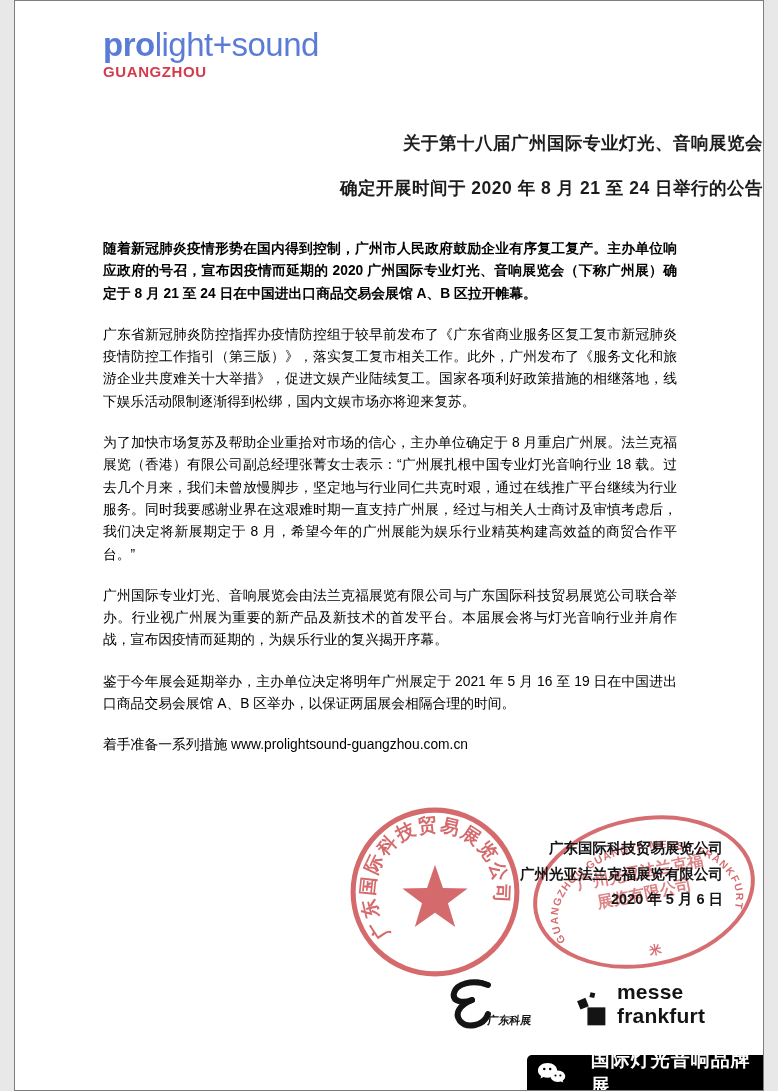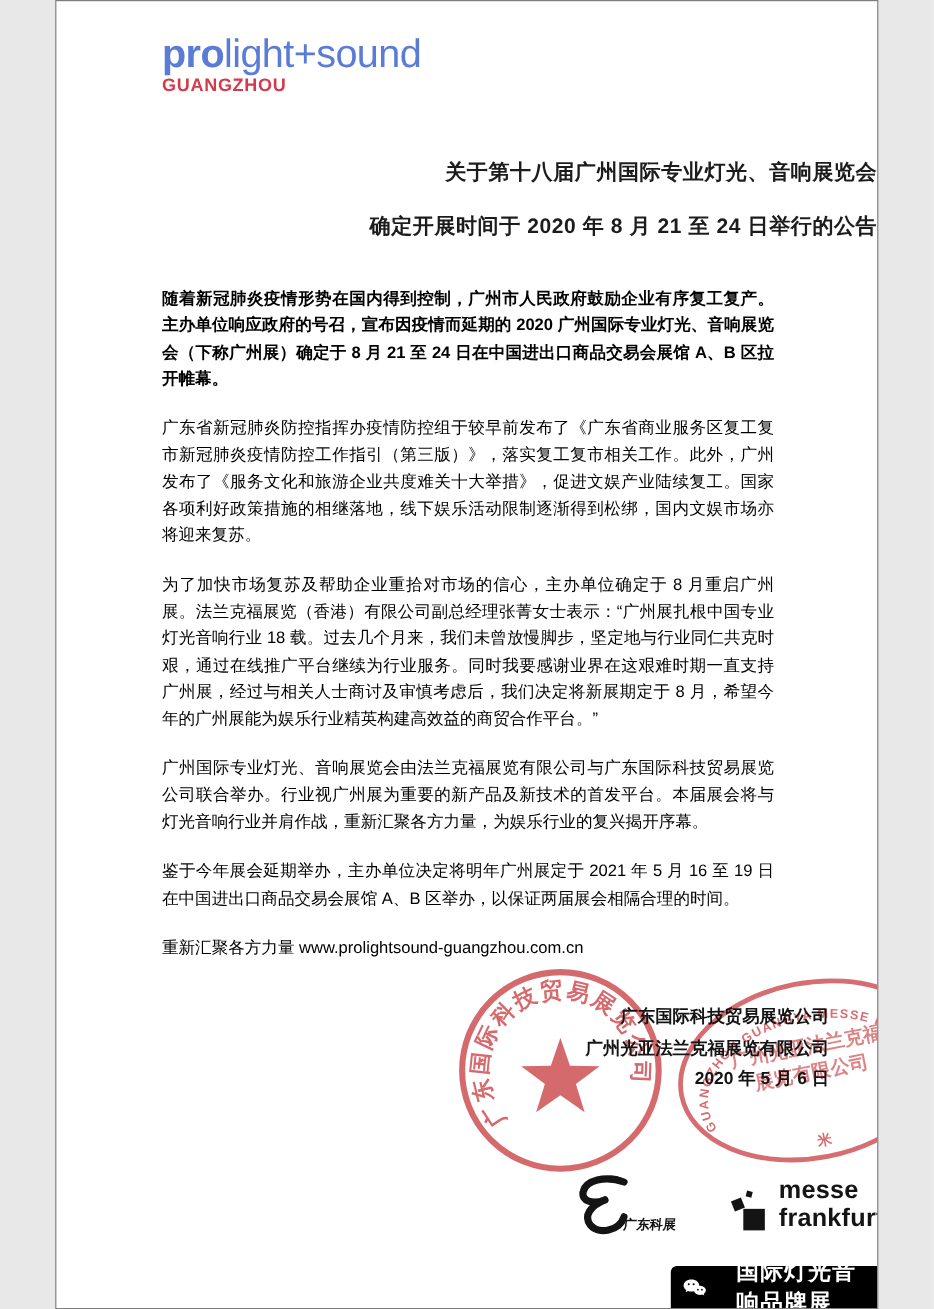--- a/index.html
+++ b/index.html
@@ -1,19 +1,19 @@
 <!DOCTYPE html>
 <html><head>
 <meta charset="utf-8">
 <style>
   * { margin:0; padding:0; box-sizing:border-box; }
   html,body { background:#e8e8e8; }
   .page {
     position:relative;
-    width:686px; height:1091px;
+    width:750px; height:1091px;
     margin:0 auto;
     background:#ffffff;
     border:1px solid #7d7d7d;
     overflow:hidden;
     font-family:"Liberation Sans","DejaVu Sans",sans-serif;
     color:#1c1c1c;
   }
 
   
   .logo-block { position:absolute; left:88px; top:26px; }
@@ -71,23 +71,23 @@
 
   <div class="title-block">
     <div class="title-line">关于第十八届广州国际专业灯光、音响展览会</div>
     <div class="title-line">确定开展时间于 2020 年 8 月 21 至 24 日举行的公告</div>
   </div>
 
   <div class="content">
     <p class="lead">随着新冠肺炎疫情形势在国内得到控制，广州市人民政府鼓励企业有序复工复产。主办单位响应政府的号召，宣布因疫情而延期的 2020 广州国际专业灯光、音响展览会（下称广州展）确定于 8 月 21 至 24 日在中国进出口商品交易会展馆 A、B 区拉开帷幕。</p>
     <p>广东省新冠肺炎防控指挥办疫情防控组于较早前发布了《广东省商业服务区复工复市新冠肺炎疫情防控工作指引（第三版）》，落实复工复市相关工作。此外，广州发布了《服务文化和旅游企业共度难关十大举措》，促进文娱产业陆续复工。国家各项利好政策措施的相继落地，线下娱乐活动限制逐渐得到松绑，国内文娱市场亦将迎来复苏。</p>
     <p>为了加快市场复苏及帮助企业重拾对市场的信心，主办单位确定于 8 月重启广州展。法兰克福展览（香港）有限公司副总经理张菁女士表示：“广州展扎根中国专业灯光音响行业 18 载。过去几个月来，我们未曾放慢脚步，坚定地与行业同仁共克时艰，通过在线推广平台继续为行业服务。同时我要感谢业界在这艰难时期一直支持广州展，经过与相关人士商讨及审慎考虑后，我们决定将新展期定于 8 月，希望今年的广州展能为娱乐行业精英构建高效益的商贸合作平台。”</p>
-    <p>广州国际专业灯光、音响展览会由法兰克福展览有限公司与广东国际科技贸易展览公司联合举办。行业视广州展为重要的新产品及新技术的首发平台。本届展会将与灯光音响行业并肩作战，重新汇聚各方力量，为娱乐行业的复兴揭开序幕。</p>
+    <p>广州国际专业灯光、音响展览会由法兰克福展览有限公司与广东国际科技贸易展览公司联合举办。行业视广州展为重要的新产品及新技术的首发平台。本届展会将与灯光音响行业并肩作战，宣布因疫情而延期的，为娱乐行业的复兴揭开序幕。</p>
     <p>鉴于今年展会延期举办，主办单位决定将明年广州展定于 2021 年 5 月 16 至 19 日在中国进出口商品交易会展馆 A、B 区举办，以保证两届展会相隔合理的时间。</p>
-    <p>重新汇聚各方力量 www.prolightsound-guangzhou.com.cn</p>
+    <p>着手准备一系列措施 www.prolightsound-guangzhou.com.cn</p>
   </div>
 
   <svg class="seal-round" viewBox="0 0 180 180">
     <circle cx="90" cy="90" r="81" fill="none" stroke="#cc4a4e" stroke-width="5"></circle>
     <path d="M90,63 L97.9,86.1 L122.3,86.5 L102.8,101.2 L110,124.5 L90,110.5 L70,124.5 L77.2,101.2 L57.7,86.5 L82.1,86.1 Z" fill="#cc4a4e"></path>
     <defs>
       <path id="roundSealPath" d="M 47.6,132.4 A 60,60 0 1 1 132.4,132.4" fill="none"></path>
     </defs>
     <text font-size="18.5" font-weight="700" fill="#cc4a4e" letter-spacing="2">
       <textPath href="#roundSealPath" startOffset="2">广东国际科技贸易展览公司</textPath>

